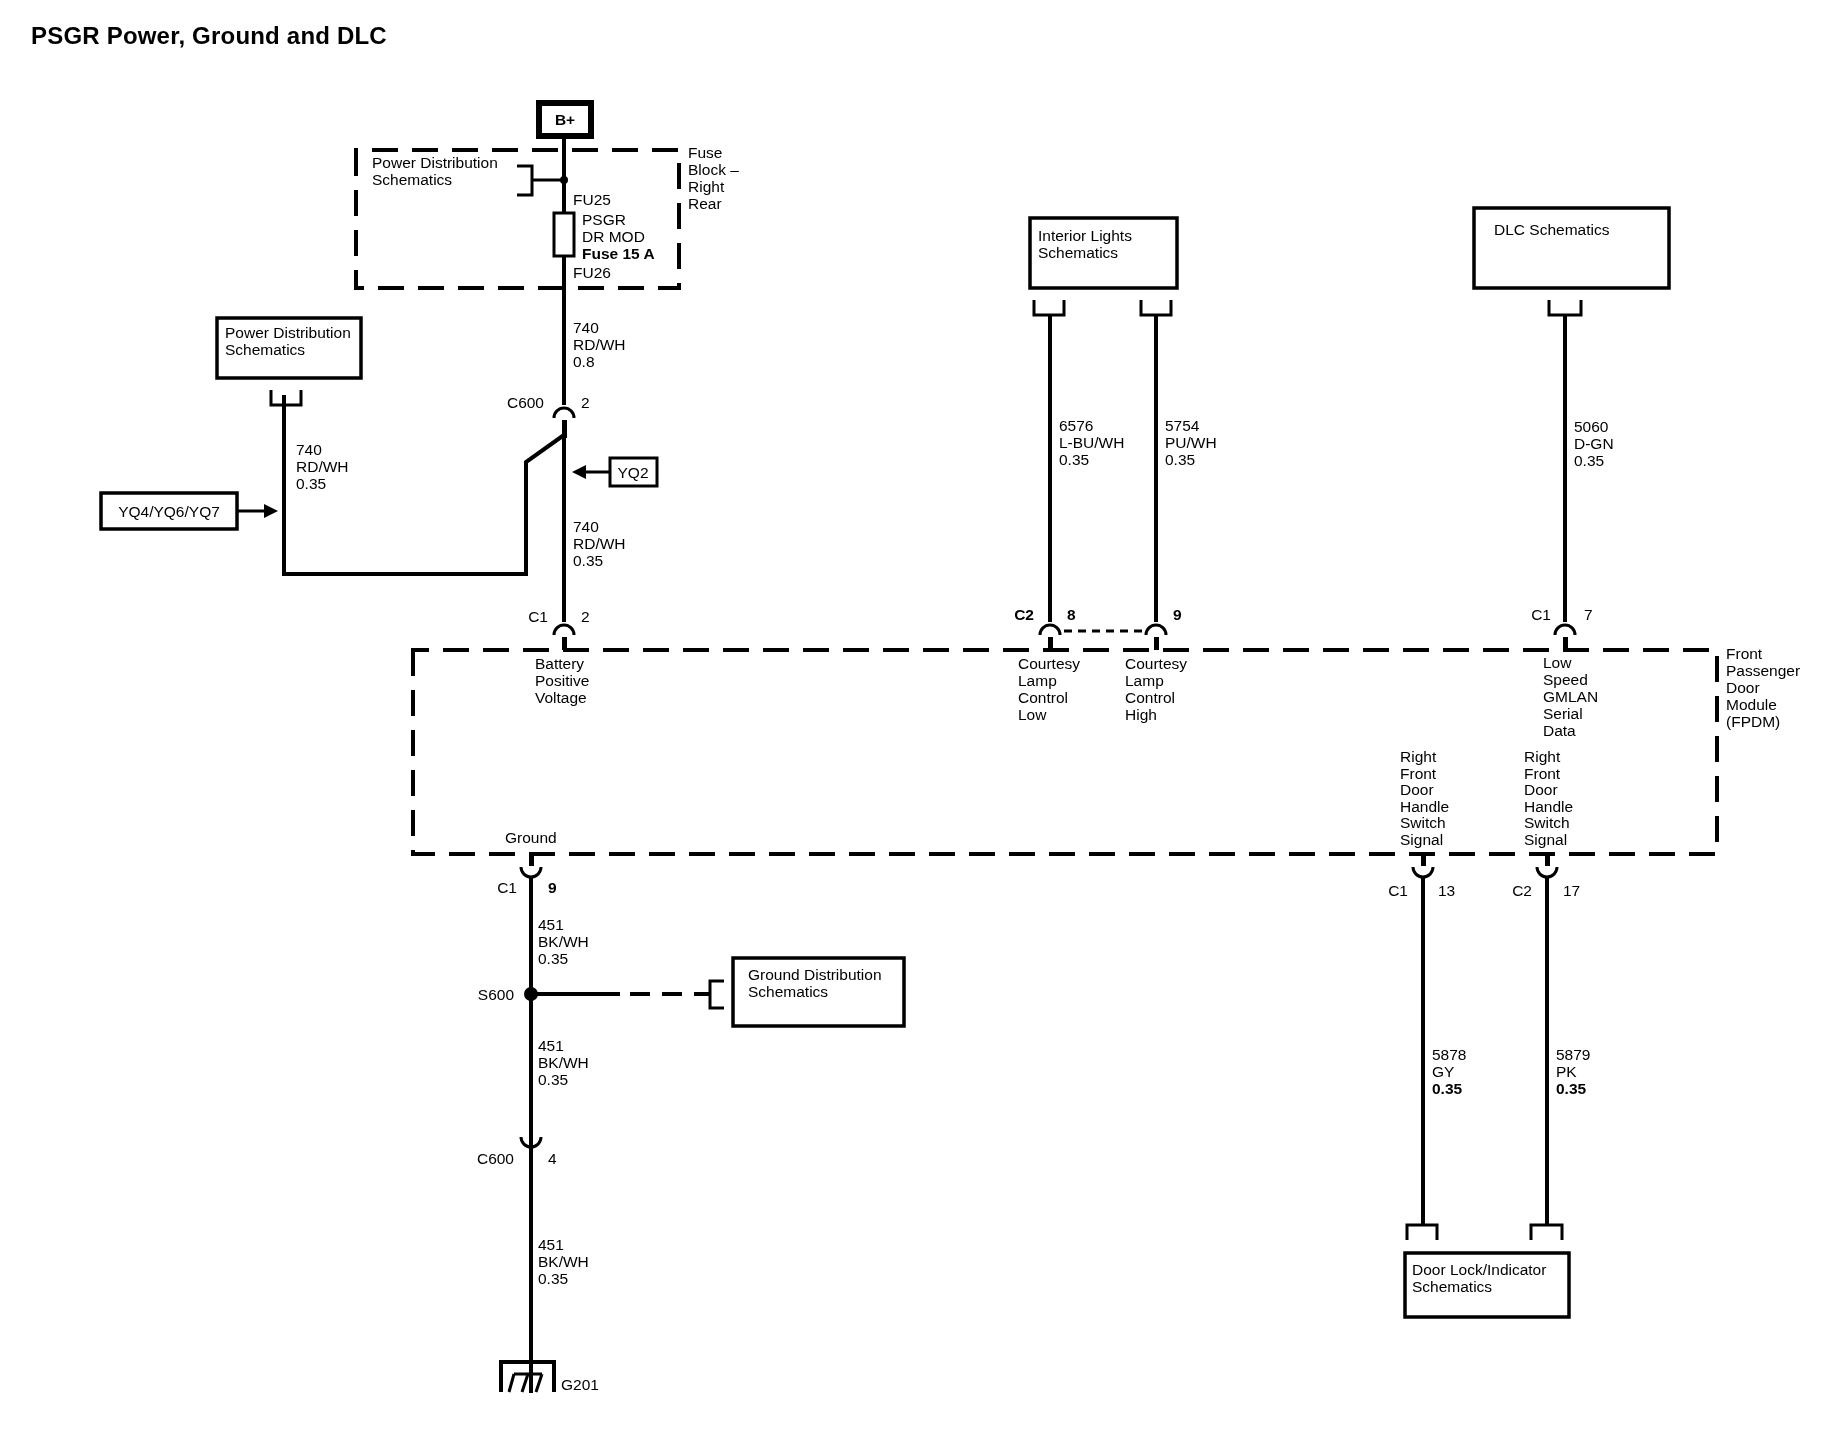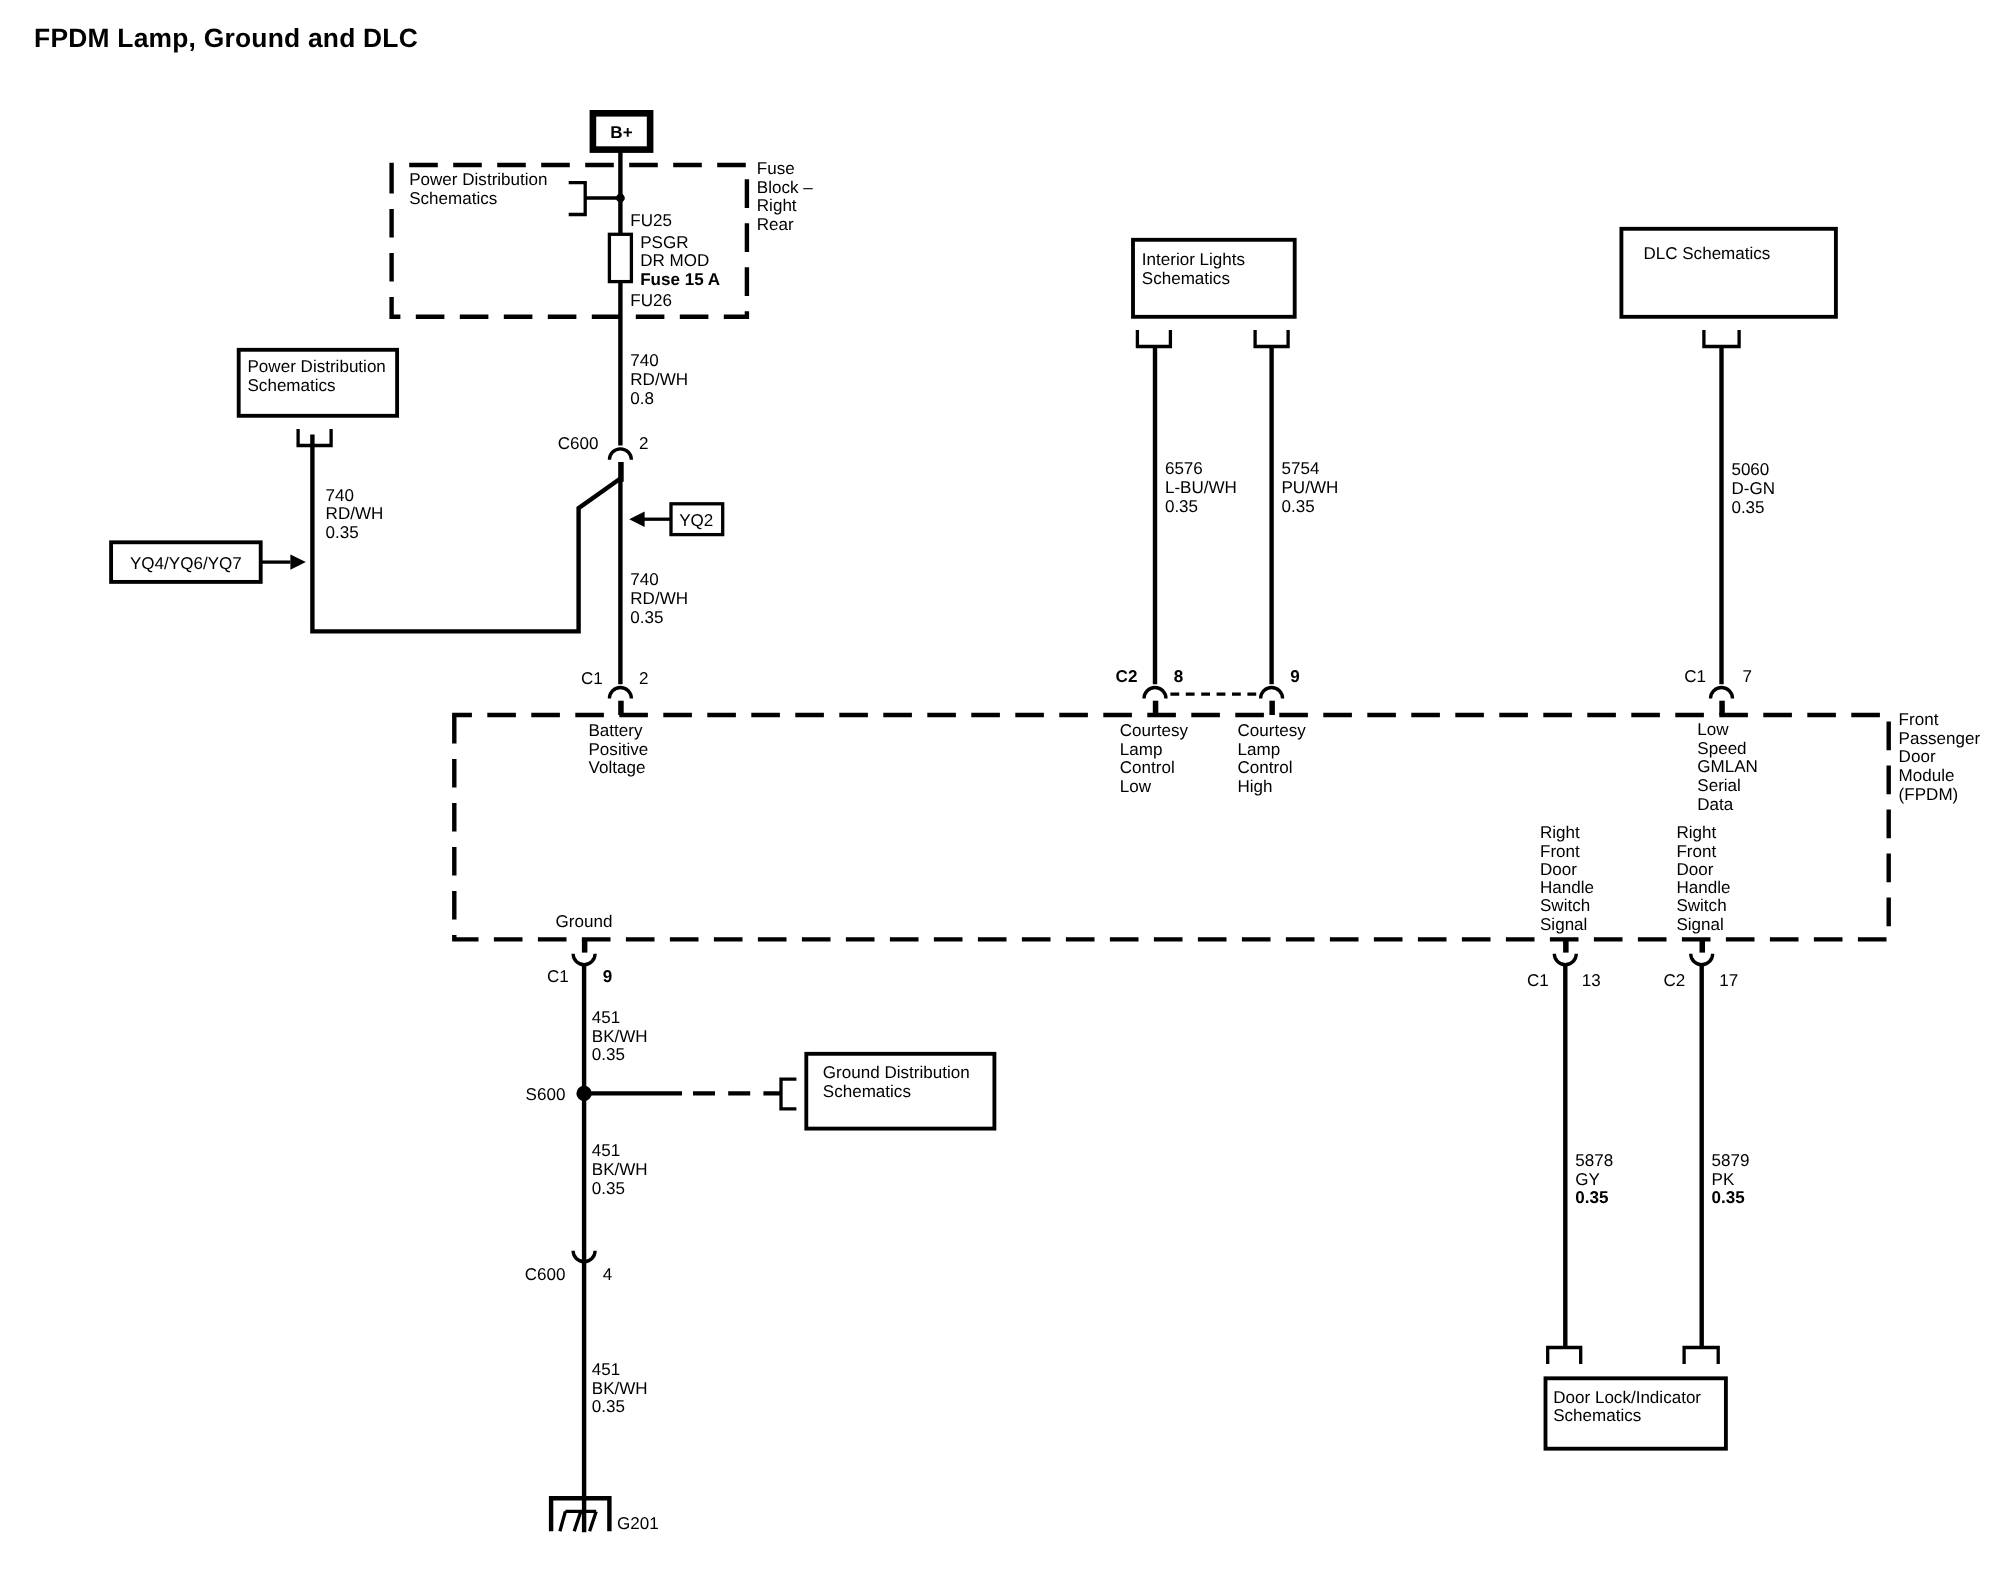--- a/index.html
+++ b/index.html
@@ -10,21 +10,21 @@
   .wire { stroke: #000; stroke-width: 4; fill: none; }
   .thin { stroke: #000; stroke-width: 3; fill: none; }
   .dash { stroke: #000; stroke-width: 4; fill: none; stroke-dasharray: 26 14; }
   .sdash { stroke: #000; stroke-width: 3; fill: none; stroke-dasharray: 8 6; }
   .box { stroke: #000; stroke-width: 3.5; fill: #fff; }
   .bold { font-weight: bold; }
 </style>
 </head>
 <body>
 
-<div id="page-title">FPDM Lamp, Ground and DLC</div>
+<div id="page-title">PSGR Power, Ground and DLC</div>
 
 <svg id="diagram" width="1822" height="1440" viewBox="0 0 1822 1440" xmlns="http://www.w3.org/2000/svg">
 
   <g>
     <rect x="539" y="103" width="52" height="33" fill="#fff" stroke="#000" stroke-width="6"></rect>
     <text x="565" y="125" text-anchor="middle" class="bold">B+</text>
   </g>
 
   <g>
     <path class="dash" d="M356 150 V288 H679 V150 Z"></path>

